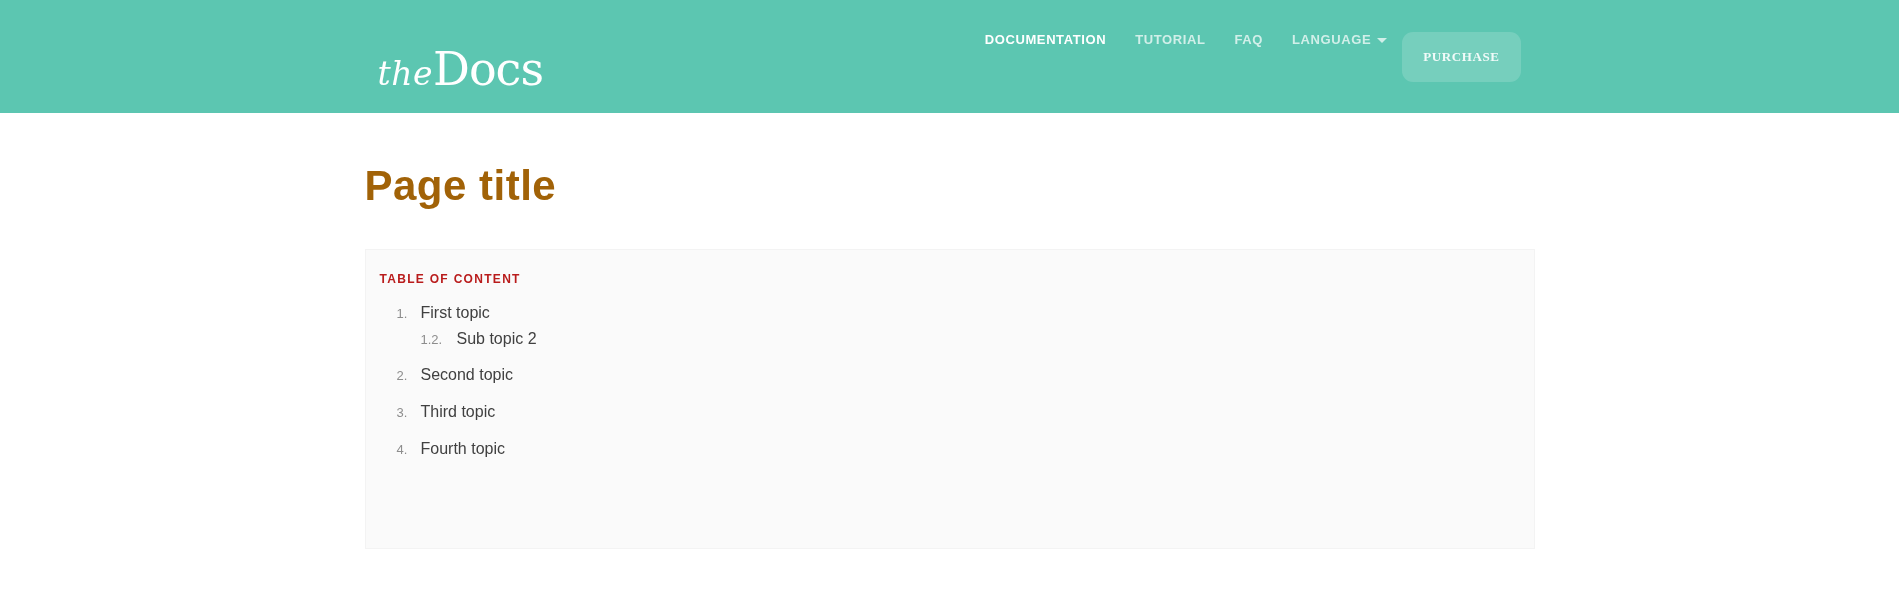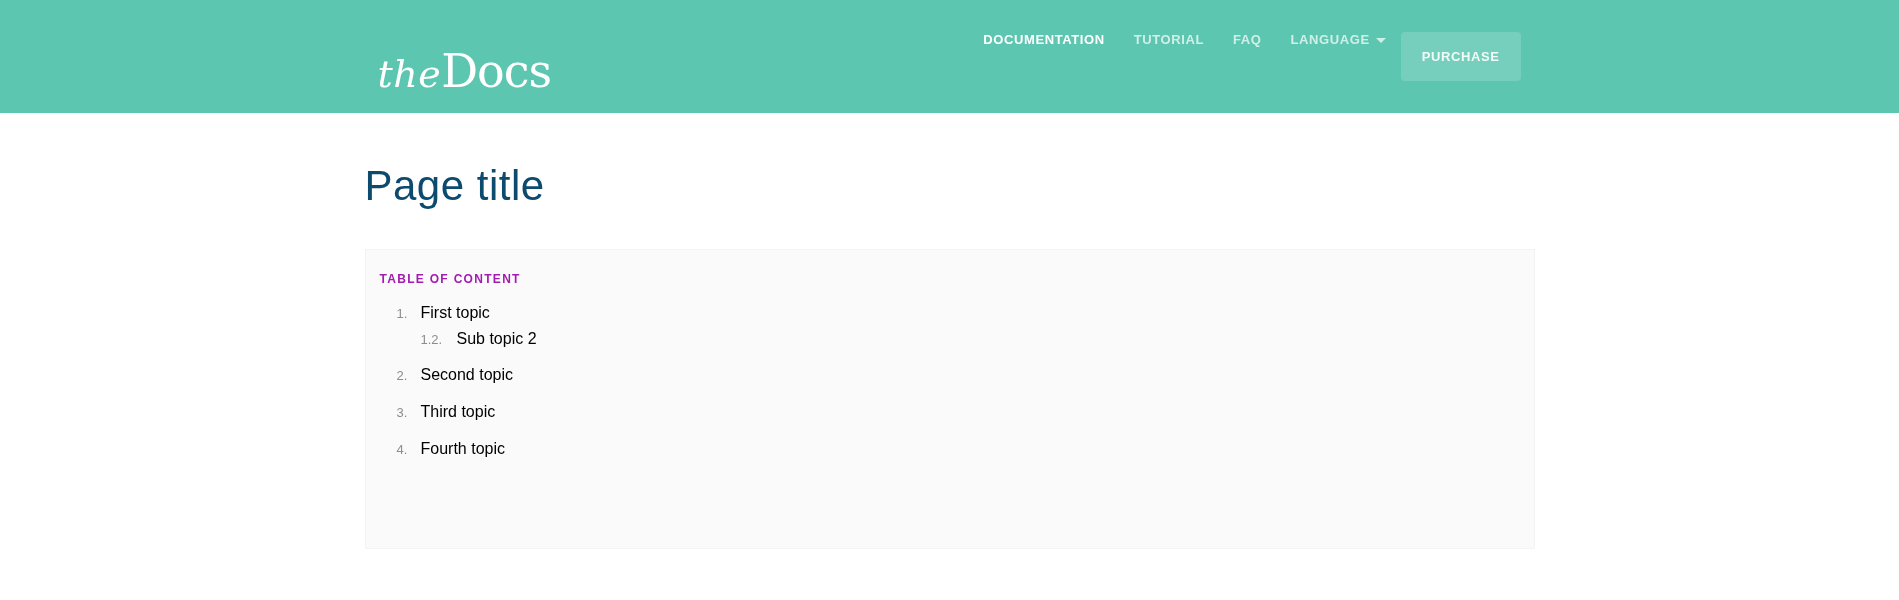--- a/index.html
+++ b/index.html
@@ -26,21 +26,21 @@
     display: flex;
     align-items: baseline;
     color: #ffffff;
     margin-left: 13px;
     cursor: pointer;
     user-select: none;
   }
   .logo .logo-prefix {
     font-family: "DejaVu Serif", serif;
     font-style: italic;
-    font-size: 38px;
+    font-size: 33px;
     letter-spacing: 0.5px;
     margin-top: 34px;
   }
   .logo .logo-name {
     font-family: "DejaVu Serif", serif;
     font-size: 46px;
     line-height: 1;
     letter-spacing: -1px;
   }
   .main-nav {
@@ -54,82 +54,83 @@
     letter-spacing: 0.6px;
     color: rgba(255,255,255,0.72);
     text-decoration: none;
     margin-left: 29px;
     white-space: nowrap;
     cursor: pointer;
   }
   .nav-item.active { color: #ffffff; }
   .nav-item.btn-purchase {
     background: rgba(255,255,255,0.16);
-    border-radius: 4px;
+    border-radius: 11px;
     padding: 17px 21px;
     margin-left: 15px;
     color: rgba(255,255,255,0.9);
+    font-family: Liberation Serif, serif;
   }
   .caret {
     display: inline-block;
     width: 0; height: 0;
     margin-left: 6px;
     vertical-align: middle;
     border-left: 5px solid transparent;
     border-right: 5px solid transparent;
     border-top: 5px solid rgba(255,255,255,0.72);
   }
 
   
   .page-title {
     margin-top: 50px;
     font-size: 42px;
-    font-weight: 400;
+    font-weight: 700;
     line-height: 46px;
-    color: #0c4a6e;
+    color: #a16207;
     letter-spacing: 0.5px;
   }
   .intro {
     margin-top: 52px;
     font-size: 15.5px;
     line-height: 27px;
     color: #4e4e4e;
   }
   .toc-panel {
     margin-top: 40px;
     background: #fafafa;
     border: 1px solid #f3f3f3;
     padding: 22px 20px 45px 14px;
     min-height: 300px;
   }
   .toc-label {
     font-size: 12px;
     font-weight: bold;
     letter-spacing: 1.3px;
-    color: #a21caf;
+    color: #b91c1c;
   }
   .toc-list { margin-top: 2px; }
   .toc-item {
     display: flex;
     align-items: baseline;
     cursor: pointer;
   }
   .toc-item.lvl1 { padding-left: 17px; margin-top: 17px; line-height: 19px; }
   .toc-item.lvl2 { padding-left: 41px; margin-top: 7px;  line-height: 17px; }
   .toc-num {
     font-size: 13px;
     color: #8d8d8d;
     margin-right: 10px;
     min-width: 14px;
     white-space: nowrap;
   }
   .toc-item.lvl2 .toc-num { min-width: 26px; }
   .toc-text {
     font-size: 16px;
-    color: #000000;
+    color: #404040;
   }
 </style>
 </head>
 <body>
 
 <header class="site-header">
   <div class="container">
     <div class="logo">
       <span class="logo-prefix">the</span>
         <span class="logo-name">Docs</span>

